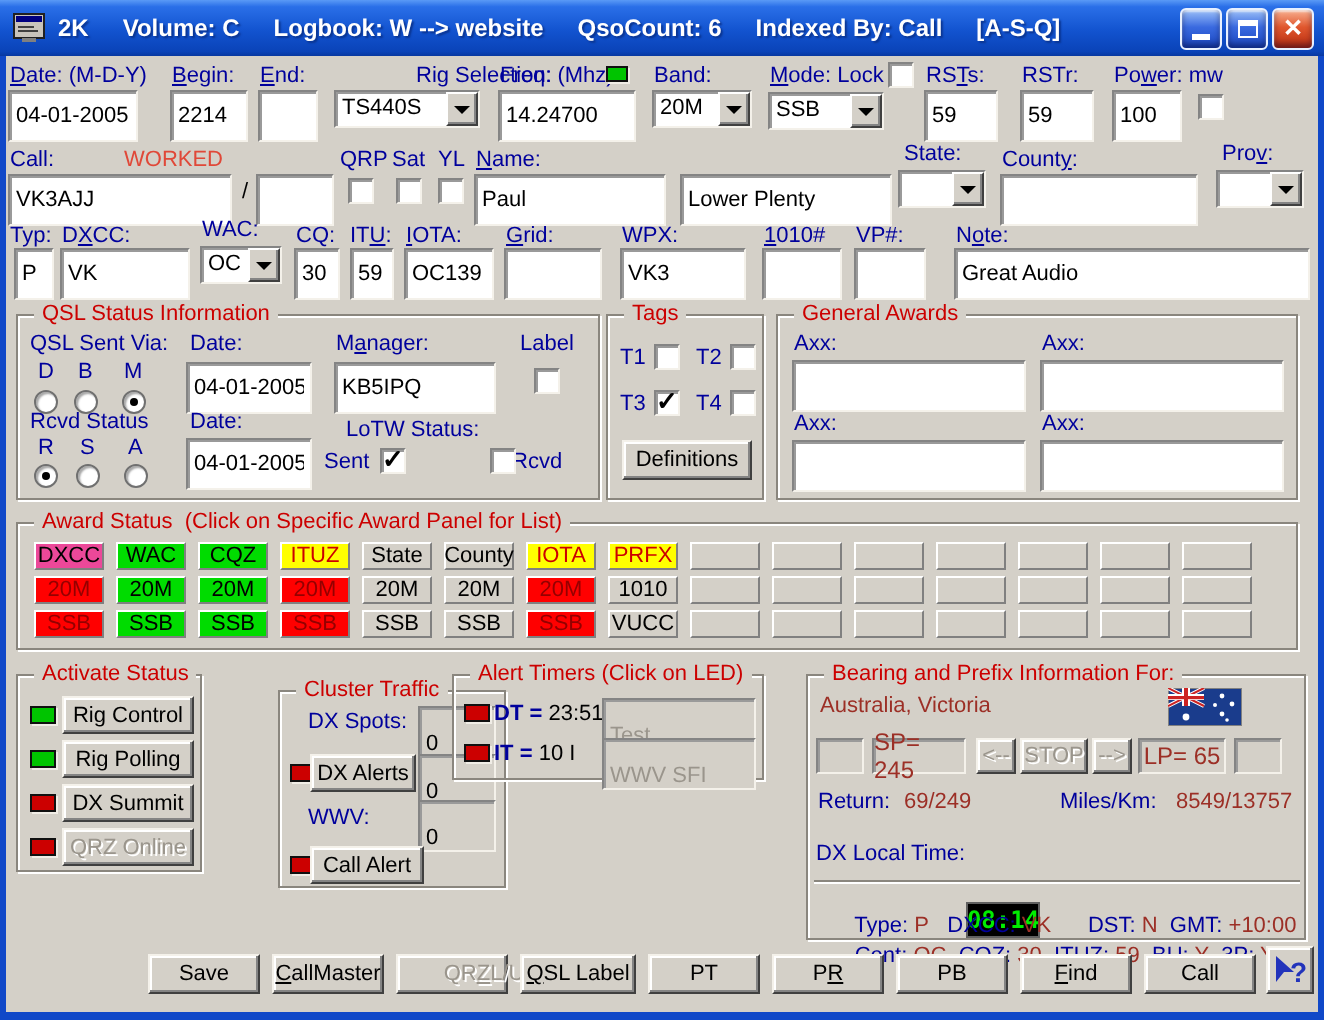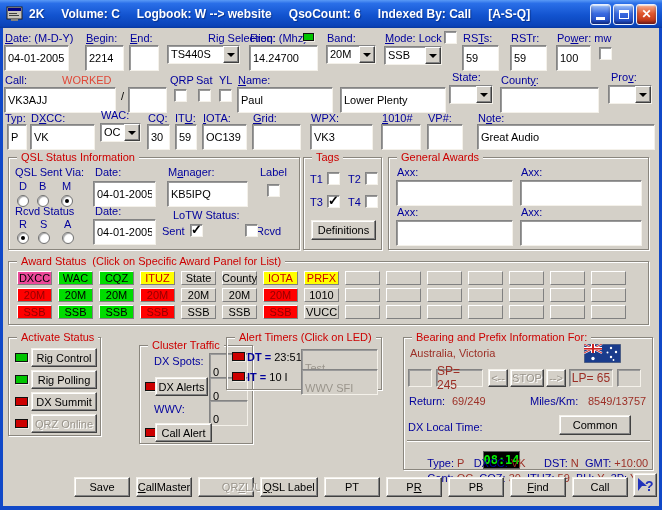--- a/index.html
+++ b/index.html
@@ -381,21 +381,20 @@
     <div class="btn disabled" style="left:106px;top:31px;width:34px;height:18px;">STOP</div>
     <div class="btn disabled" style="left:142px;top:31px;width:20px;height:18px;">--&gt;</div>
     <div class="statbox" style="left:165px;top:31px;width:44px;height:18px;">LP= 65</div>
     <div class="statbox" style="left:213px;top:31px;width:24px;height:18px;"></div>
     <span class="lbl" style="left:5px;top:57px;">Return:</span>
     <span class="lbl dkred" style="left:48px;top:57px;">69/249</span>
     <span class="lbl" style="left:126px;top:57px;">Miles/Km:</span>
     <span class="lbl dkred" style="left:184px;top:57px;">8549/13757</span>
     <span class="lbl" style="left:4px;top:83px;">DX Local Time:</span>
     <div class="lcd" style="left:79px;top:79px;width:37px;height:18px;">08:14</div>
-    <div class="btn" style="left:155px;top:77px;width:72px;height:20px;">Common</div>
     <div class="hdiv" style="left:3px;top:102px;width:243px;"></div>
     <div class="lbl pair" style="left:5px;top:107px;">
       <span>Type: </span><span class="pv">P</span>&nbsp;&nbsp;&nbsp;<span>DXCC: </span><span class="pv">VK</span>&nbsp;&nbsp;&nbsp;&nbsp;&nbsp;&nbsp;<span>DST: </span><span class="pv">N</span>&nbsp;&nbsp;<span>GMT: </span><span class="pv">+10:00</span>
     </div>
     <div class="lbl pair" style="left:5px;top:122px;">
       <span>Cont: </span><span class="pv">OC</span>&nbsp;&nbsp;<span>CQZ: </span><span class="pv">30</span>&nbsp;&nbsp;<span>ITUZ: </span><span class="pv">59</span>&nbsp;&nbsp;<span>BU: </span><span class="pv">Y</span>&nbsp;&nbsp;<span>3P: </span><span class="pv">Y</span>
     </div>
   </div>
 
   <div class="btn" style="left:74px;top:477px;width:56px;height:20px;">Save</div>

